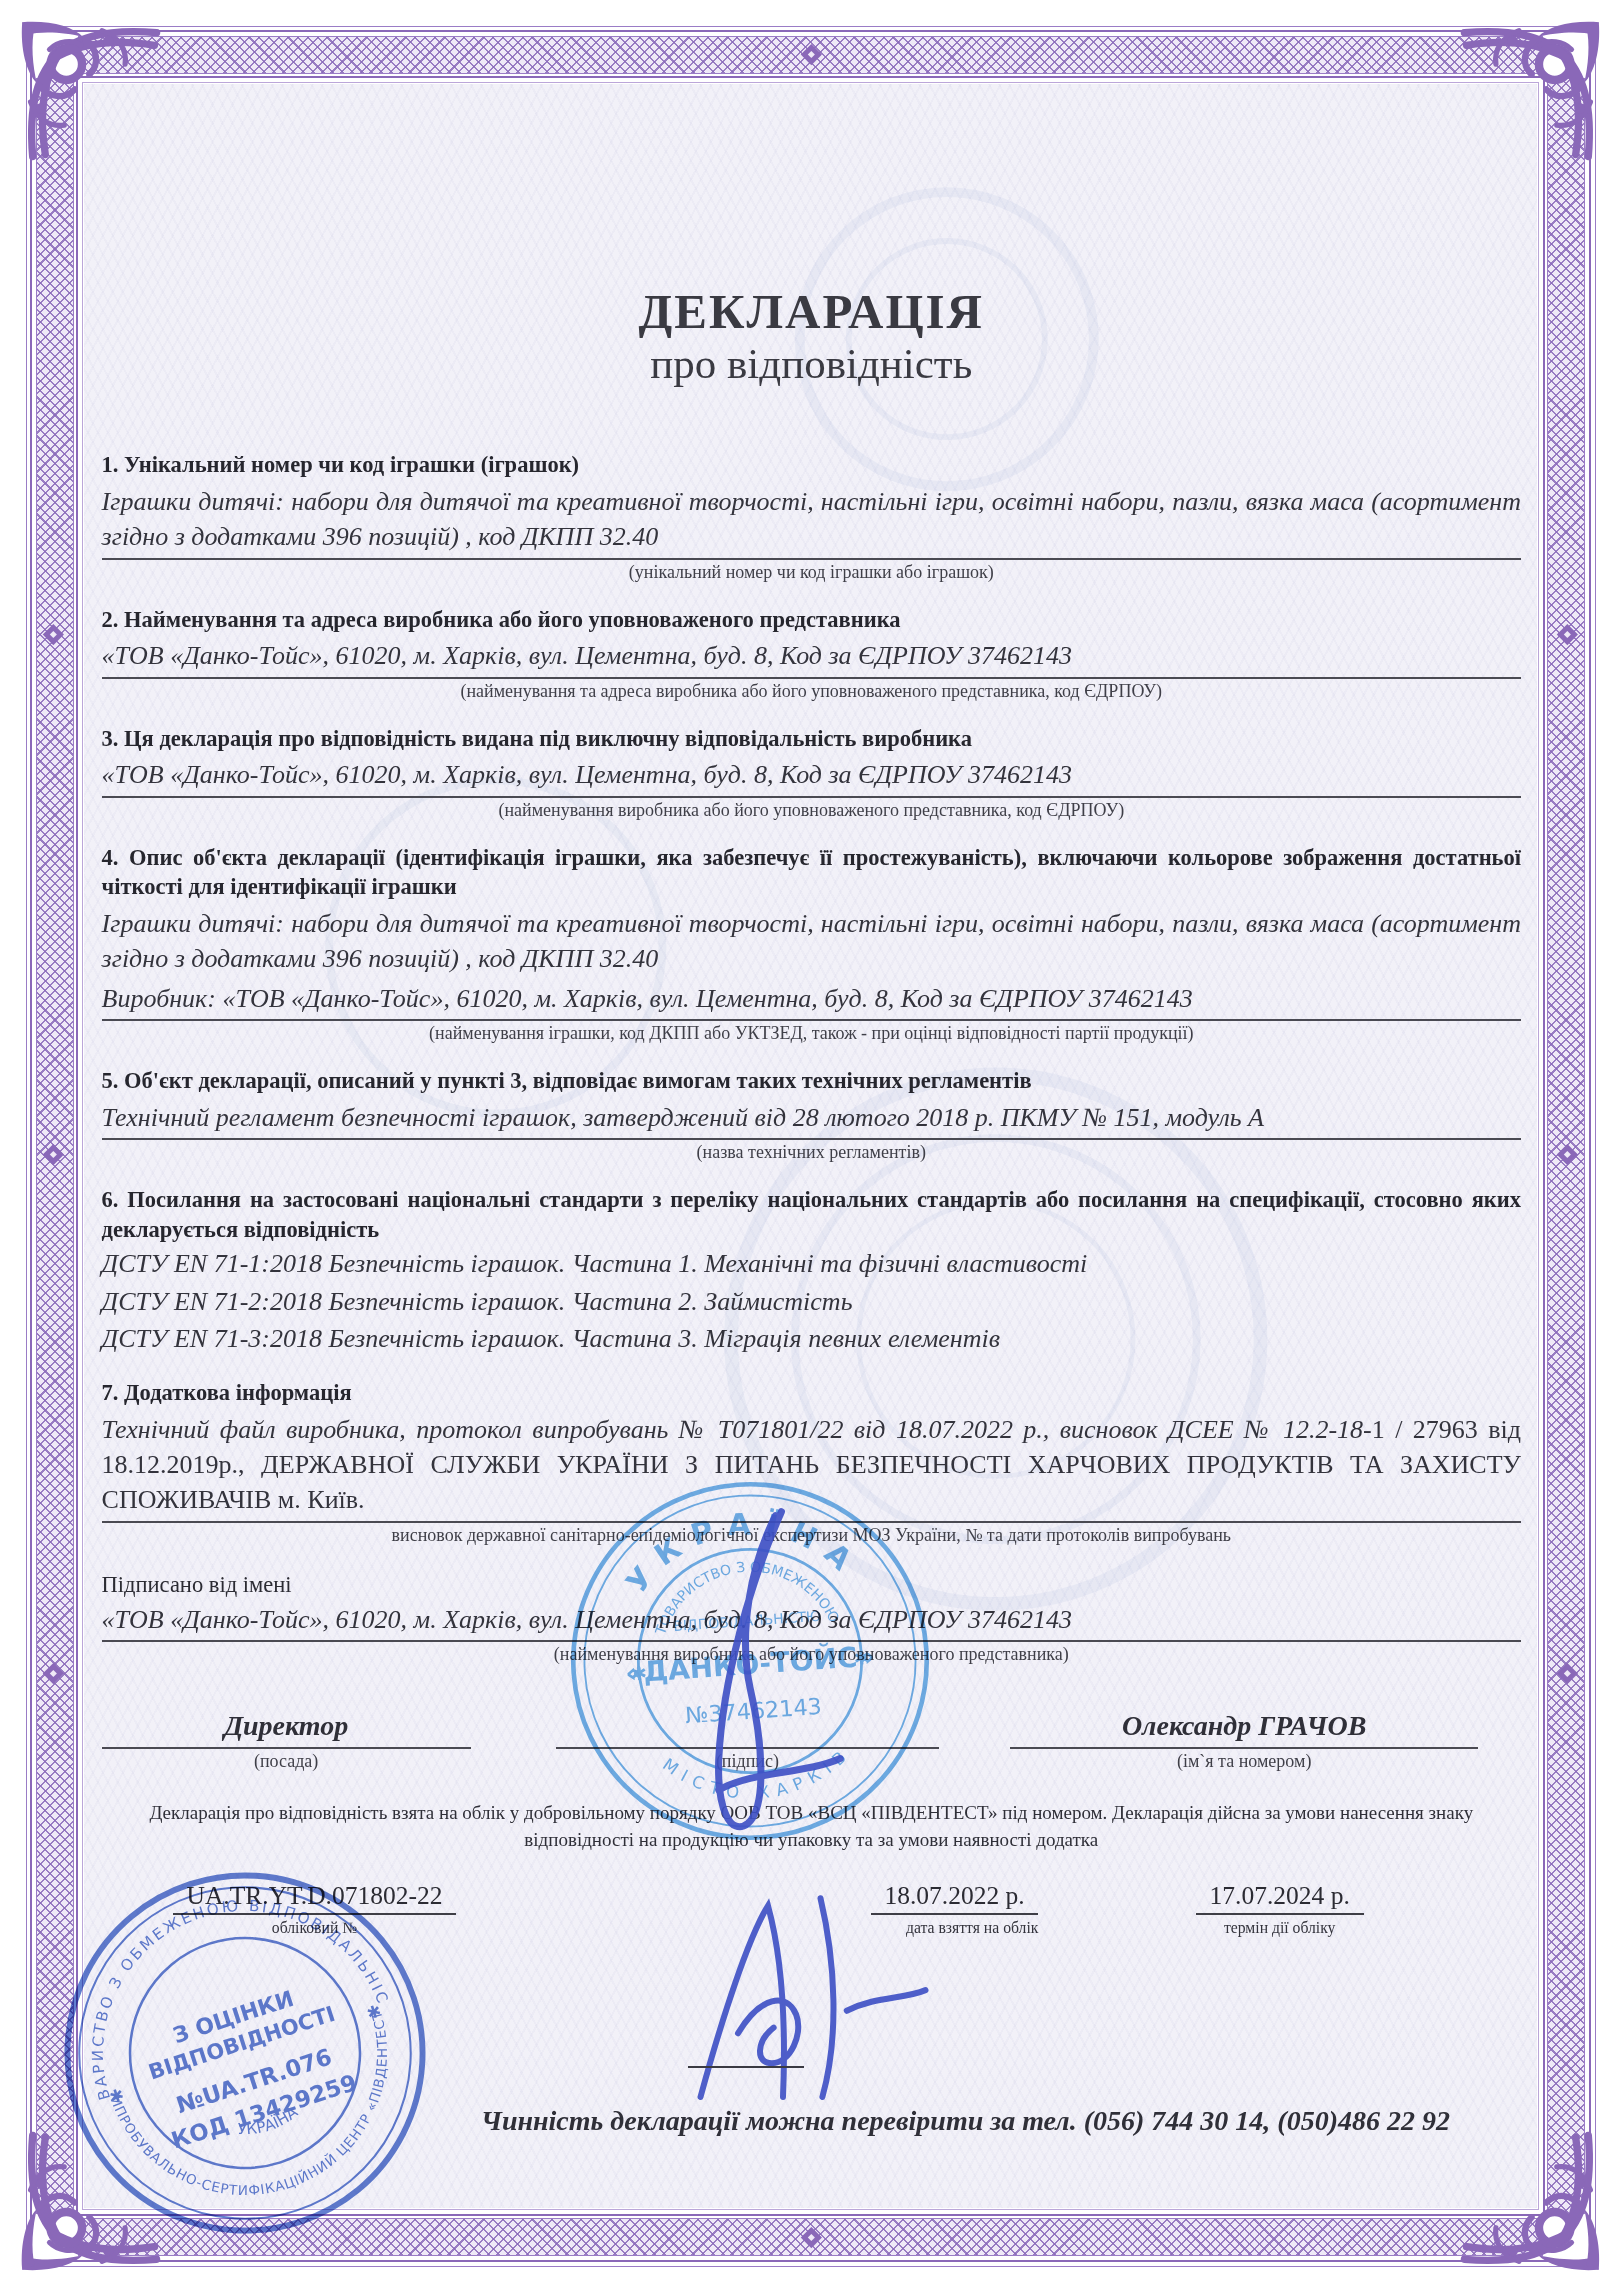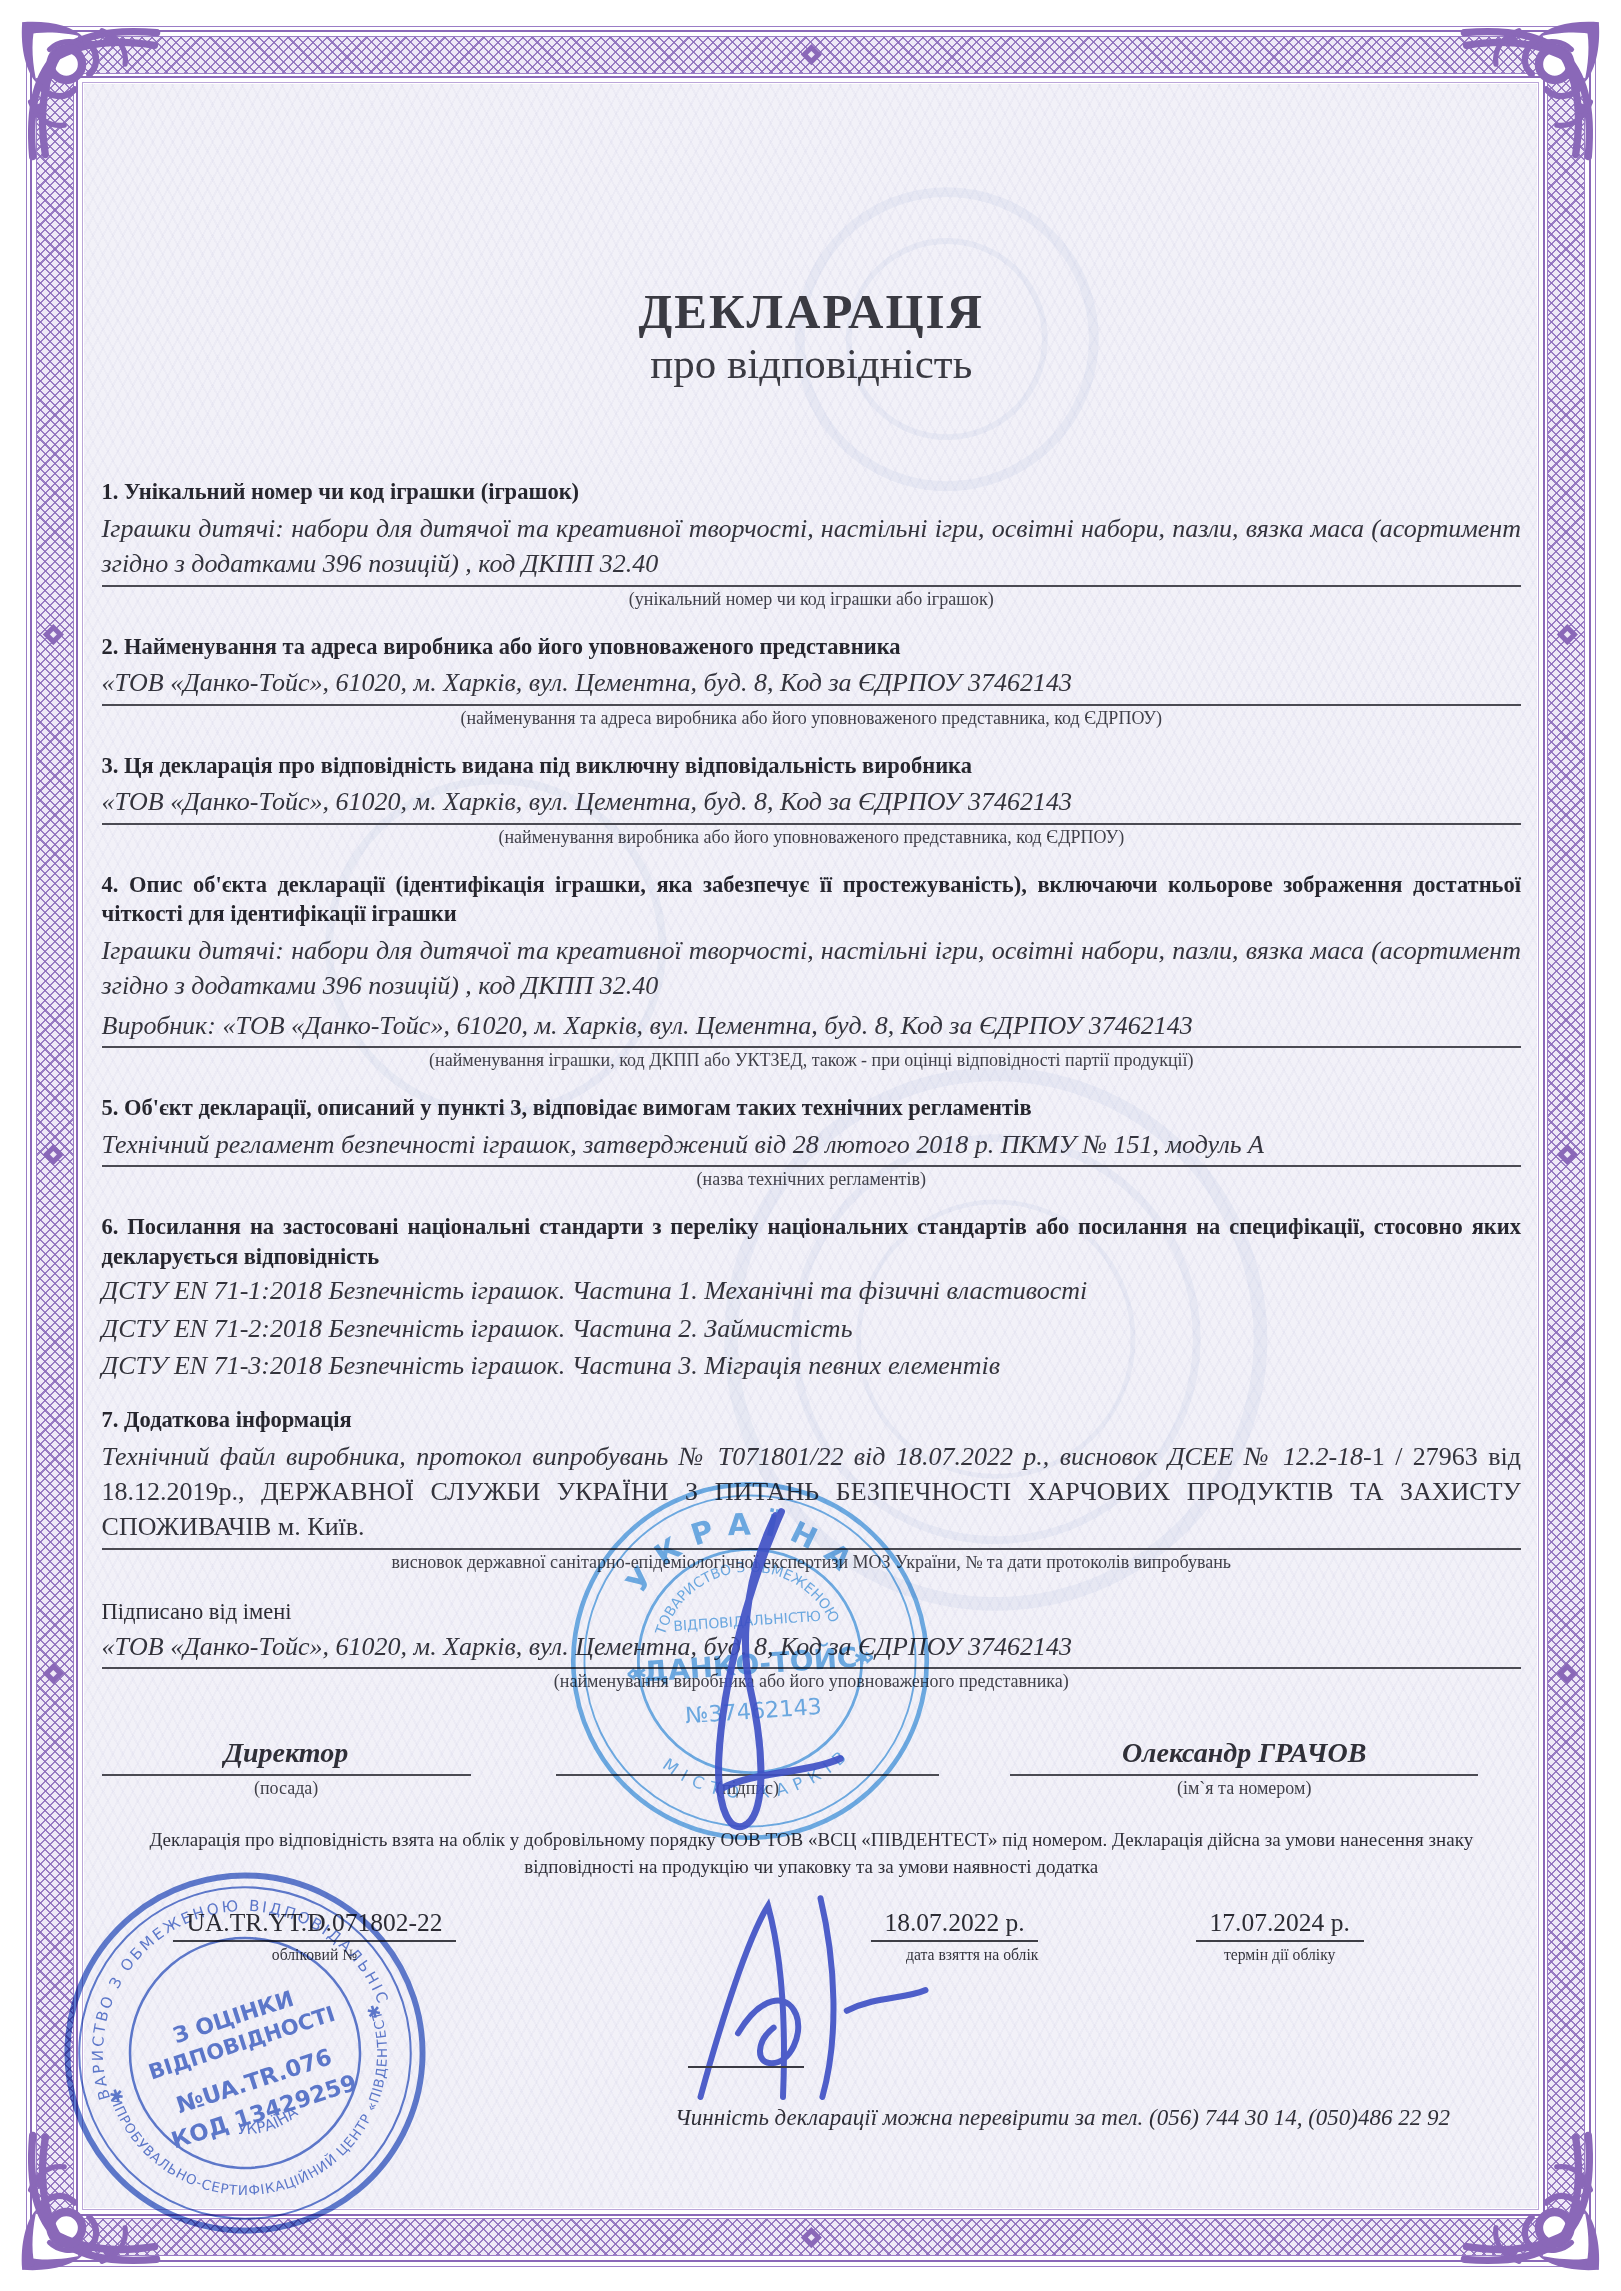--- a/index.html
+++ b/index.html
@@ -30,21 +30,21 @@
          background-image:
            repeating-linear-gradient(62deg, rgba(128,128,190,.05) 0 2px, transparent 2px 8.8px),
            repeating-linear-gradient(-62deg, rgba(128,128,190,.05) 0 2px, transparent 2px 8.8px);}
   .watermark{position:absolute;inset:0;width:100%;height:100%;pointer-events:none;}
   .content{position:absolute;left:17.6px;right:16px;top:0;}
   
   .title{margin-top:201px;text-align:center;color:#3a3a42;}
   .title-1{font-size:49px;font-weight:bold;letter-spacing:2px;line-height:1.1;}
   .title-2{font-size:43px;line-height:1.15;}
   
-  .secs{margin-top:89px;}
+  .secs{margin-top:62px;}
   .sec{margin-top:21.6px;}
   .sec-h{font-weight:bold;font-size:22.5px;line-height:1.32;text-align:justify;color:#26262e;}
   .sec-b{font-style:italic;font-size:26px;line-height:1.36;text-align:justify;color:#33333c;margin-top:3.9px;}
   .up{font-style:normal;}
   .u{border-bottom:2.5px solid #4a4a52;padding-bottom:2.9px;}
   .cap{font-size:18px;text-align:center;color:#3f3f48;margin-top:2px;line-height:1.2;}
   .std-line{font-style:italic;font-size:26px;line-height:1.36;color:#33333c;margin-top:2px;}
   
   .signoff{margin-top:25.5px;}
   .signoff-label{font-size:22.5px;color:#2b2b33;}
@@ -62,21 +62,21 @@
   .reg-col3{width:34%;text-align:center;}
   .reg-val{font-size:25.5px;display:inline-block;border-bottom:2.9px solid #3e3e46;padding:0 13.7px 2px;color:#2b2b33;}
   .reg-cap{font-size:15.7px;margin-top:3.9px;color:#33333c;}
   
   .rep-row{display:flex;margin-top:31px;}
   .rep-left{width:36%;font-size:23px;line-height:1.6;color:#2f2f38;}
   .rep-title{padding-left:54px;}
   .rep-mid{width:28%;}
   .rep-name{width:36%;font-size:25.5px;padding-top:61px;text-align:center;color:#2b2b33;}
   
-  .footer-note{position:absolute;right:171px;top:2105px;font-size:23px;font-weight:normal;font-style:italic;
+  .footer-note{position:absolute;right:171px;top:2105px;font-size:28px;font-weight:bold;font-style:italic;
                white-space:nowrap;color:#2f2f38;}
   .stamp{position:absolute;opacity:.82;mix-blend-mode:multiply;pointer-events:none;}
   .stamp-company{left:564px;top:1475px;width:372px;height:372px;transform:rotate(-4deg);}
   .stamp-cert{left:59px;top:1867px;width:372px;height:372px;transform:rotate(-18deg);}
   .sig-ink{position:absolute;pointer-events:none;opacity:.9;}
   .sig-ink-1{left:652px;top:1500px;width:206px;height:382px;}
   .sig-ink-2{left:676px;top:1887px;width:274px;height:225px;}
   .short-rule{position:absolute;left:688px;top:2066px;width:116px;border-top:2.5px solid #3a3a42;}
   .stamp-font{font-family:"DejaVu Sans", sans-serif;}
 </style>

